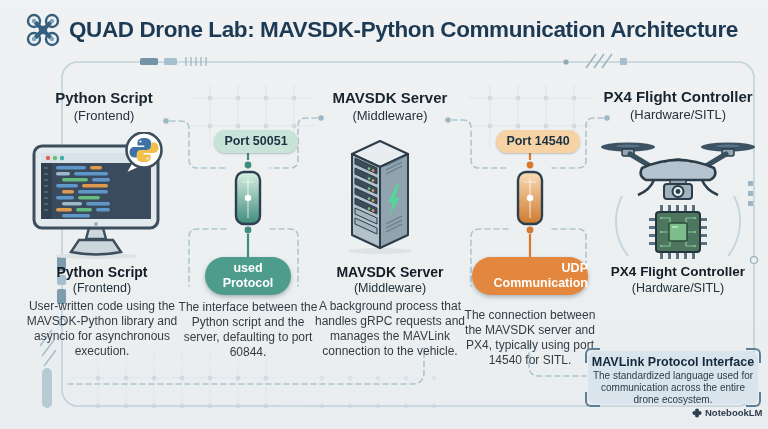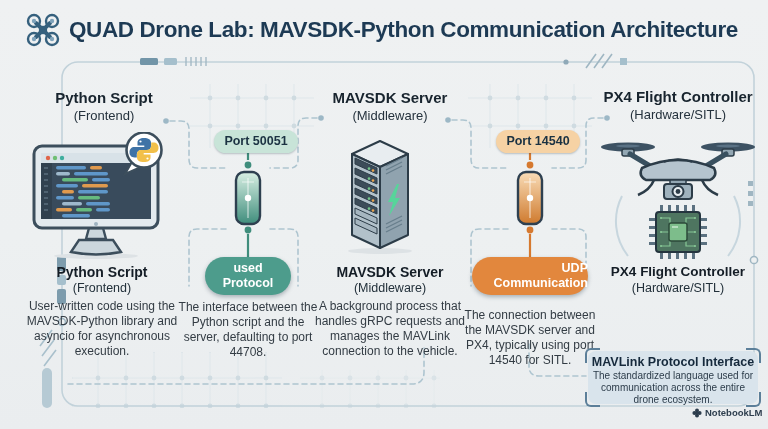--- a/index.html
+++ b/index.html
@@ -231,21 +231,21 @@
     <div class="s">(Frontend)</div>
     <div class="d">User-written code using the MAVSDK-Python library and asyncio for asynchronous execution.</div>
   </div>
 
   <div class="z pill teal" style="left:206px;top:130px;width:84px;">Port 50051</div>
   <div class="z pbox teal" style="left:205px;top:257px;width:86px;height:38px;">
     <span>used</span>
     <span>Protocol</span>
   </div>
   <div class="z cl" style="left:176px;top:300px;width:144px;">
-    <div class="d" style="margin-top:0">The interface between the Python script and the server, defaulting to port 44708.</div>
+    <div class="d" style="margin-top:0">The interface between the Python script and the server, defaulting to port 60844.</div>
   </div>
 
   <div class="z ch" style="left:314px;top:90px;width:152px;">
     <div class="h">MAVSDK Server</div>
     <div class="s">(Middleware)</div>
   </div>
 
   <svg class="z" style="left:342px;top:136px;" width="76" height="120" viewBox="0 0 76 120">
     <ellipse cx="38" cy="115" rx="32" ry="3" fill="#dde2e5"></ellipse>
     <polygon points="10,18 38,5 66,18 38,31" fill="#e8edf0" stroke="#2c3c48" stroke-width="2" stroke-linejoin="round"></polygon>

